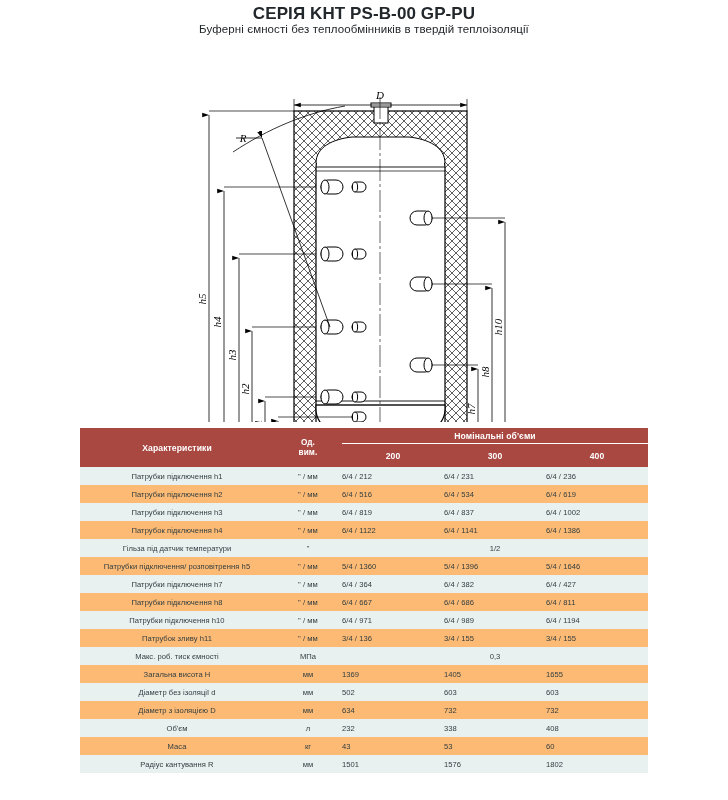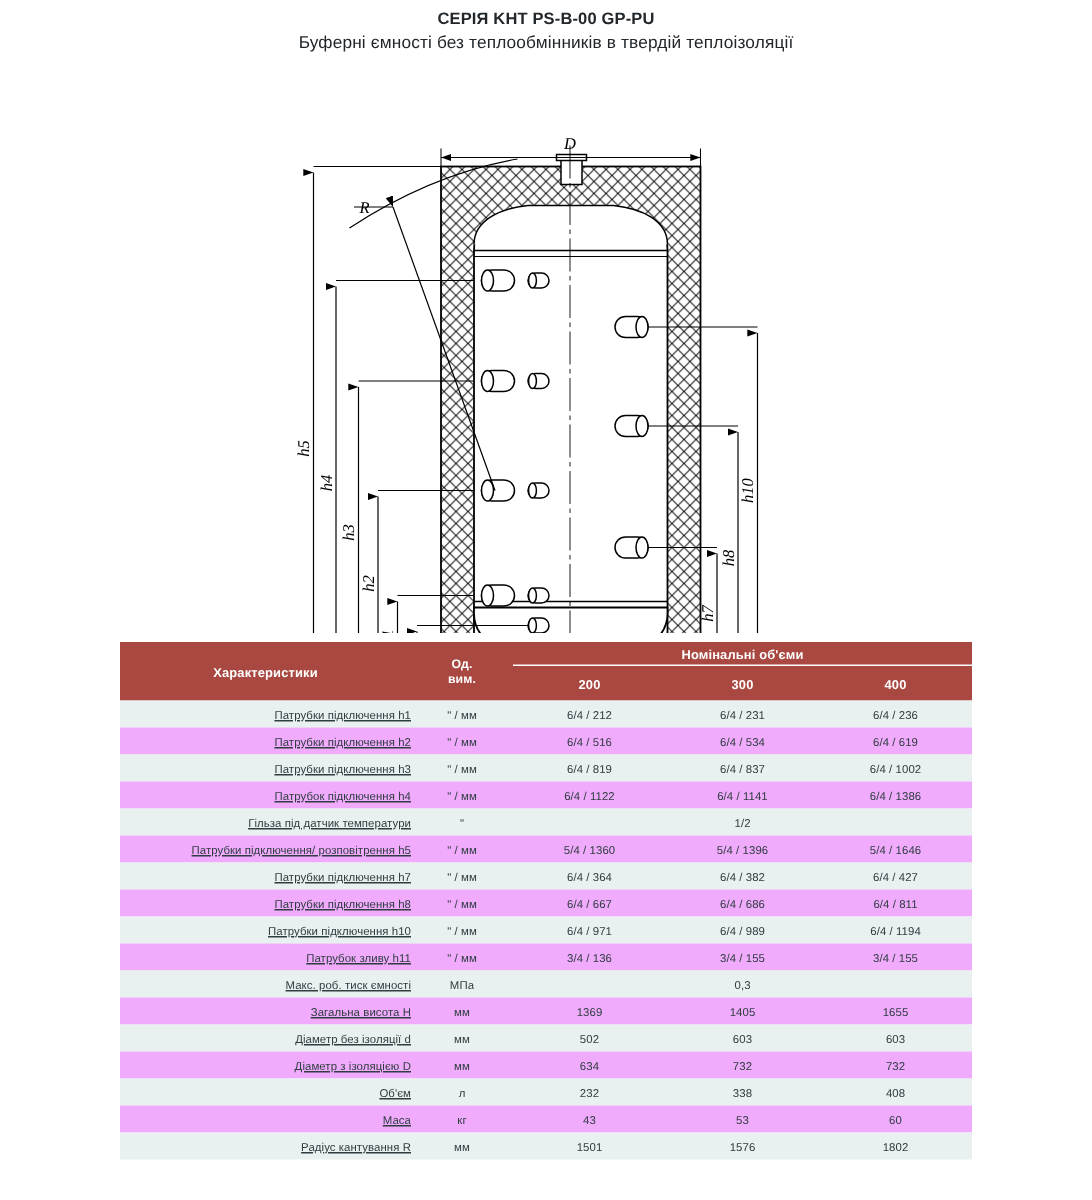--- a/index.html
+++ b/index.html
@@ -15,21 +15,21 @@
     position: relative;
     overflow: hidden;
   }
 
   
   .title-block {
     text-align: center;
     padding-top: 6px;
   }
   .title-line1 {
-    font-size: 11px;
+    font-size: 17px;
     font-weight: bold;
     color: #22272b;
     letter-spacing: 0.1px;
     line-height: 15px;
   }
   .title-line2 {
     font-size: 11.5px;
     font-weight: normal;
     color: #22272b;
     letter-spacing: 0.1px;
@@ -93,32 +93,30 @@
     font-size: 7.6px;
     height: 18px;
     vertical-align: middle;
     color: #2f3d40;
     letter-spacing: 0.05px;
   }
   tbody tr.alt td {
     background: #e9f0f0;
   }
   tbody tr.plain td {
-    background: #f0abfc;
+    background: #fdba74;
   }
   td.c-name {
     padding-left: 8px;
-    text-align: right;
-    text-decoration: underline;
+    text-align: center;
   }
   td.c-unit {
     text-align: center;
   }
   td.c-val {
-    text-align: center;
   }
   td.c-span {
     text-align: center;
   }
 </style>
 </head>
 <body>
 
 <div class="title-block">
   <div class="title-line1">СЕРІЯ KHT PS-B-00 GP-PU</div>

